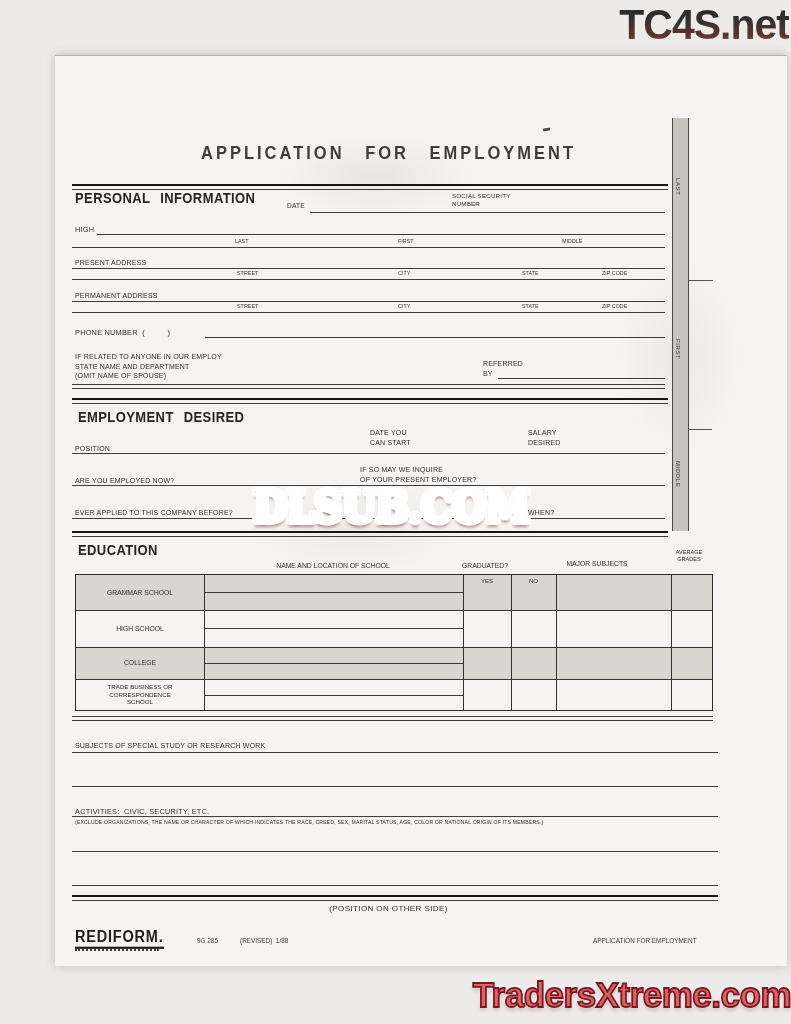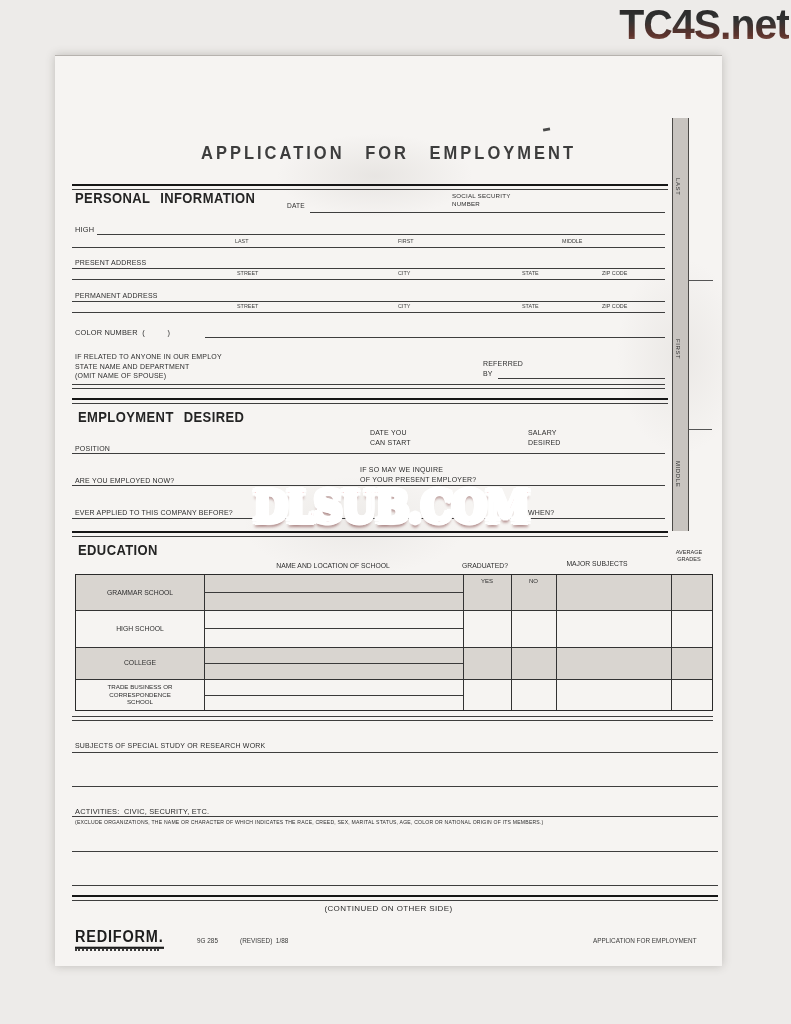--- a/index.html
+++ b/index.html
@@ -2,21 +2,21 @@
 <html><head>
 <meta charset="utf-8">
 <style>
   html,body { margin:0; padding:0; }
   .canvas {
     position:relative; width:791px; height:1024px; overflow:hidden;
     background:#edebe9;
     font-family:"Liberation Sans", sans-serif;
   }
   .paper {
-    position:absolute; left:55px; top:55px; width:667px; height:910px;
+    position:absolute; left:55px; top:55px; width:732px; height:910px;
     background:
       radial-gradient(ellipse 140px 60px at 320px 120px, rgba(175,170,164,.20), transparent 70%),
       radial-gradient(ellipse 90px 140px at 625px 300px, rgba(175,170,164,.16), transparent 70%),
       radial-gradient(ellipse 160px 70px at 300px 470px, rgba(175,170,164,.14), transparent 70%),
       #f6f4f2;
     border-top:1px solid #b6b2ae;
     box-shadow:0 0 9px rgba(70,64,58,.28);
   }
   .lbl { position:absolute; font-size:7px; color:#2d2d2d; white-space:pre; letter-spacing:.2px; }
   .ml  { white-space:pre-line; line-height:9.5px; }
@@ -74,20 +74,21 @@
   .footnote { position:absolute; font-size:6.4px; color:#3a3a3a; white-space:pre; }
   .speck { position:absolute; background:#4a4a4a; }
 </style>
 </head>
 <body>
 
 <div class="canvas">
 
   <div class="wm-top">TC4S.net</div>
   <div class="wm-mid">DLSUB.COM</div>
+  <div class="wm-bottom">TradersXtreme.com</div>
 
   <div class="paper">
 
     <div class="speck" style="left:488px; top:72px; width:7px; height:2.5px; transform:rotate(-10deg);"></div>
 
     <div class="page-title">APPLICATION FOR EMPLOYMENT</div>
 
     <div class="hline thick" style="left:17px; top:128px; width:596px;"></div>
     <div class="hline" style="left:17px; top:133px; width:596px;"></div>
     <div class="sec-hdr" style="left:20px; top:134px;">PERSONAL INFORMATION</div>
@@ -113,21 +114,21 @@
     <div class="hline" style="left:17px; top:223px; width:593px;"></div>
 
     <div class="lbl" style="left:20px; top:236px;">PERMANENT ADDRESS</div>
     <div class="hline" style="left:17px; top:245px; width:593px;"></div>
     <div class="sub" style="left:182px; top:247px;">STREET</div>
     <div class="sub" style="left:343px; top:247px;">CITY</div>
     <div class="sub" style="left:467px; top:247px;">STATE</div>
     <div class="sub" style="left:547px; top:247px;">ZIP CODE</div>
     <div class="hline" style="left:17px; top:256px; width:593px;"></div>
 
-    <div class="lbl" style="left:20px; top:272px; font-size:7.4px;">COLOR NUMBER  (          )</div>
+    <div class="lbl" style="left:20px; top:272px; font-size:7.4px;">PHONE NUMBER  (          )</div>
     <div class="hline" style="left:150px; top:281px; width:460px;"></div>
 
     <div class="lbl ml" style="left:20px; top:296px;">IF RELATED TO ANYONE IN OUR EMPLOY
 STATE NAME AND DEPARTMENT
 (OMIT NAME OF SPOUSE)</div>
     <div class="lbl ml" style="left:428px; top:303px;">REFERRED
 BY</div>
     <div class="hline" style="left:443px; top:322px; width:167px;"></div>
     <div class="hline" style="left:17px; top:328px; width:593px;"></div>
     <div class="hline" style="left:17px; top:332px; width:593px;"></div>
@@ -201,21 +202,21 @@
 
     <div class="lbl" style="left:20px; top:751px; font-size:7.4px;">ACTIVITIES:  CIVIC, SECURITY, ETC.</div>
     <div class="hline" style="left:17px; top:760px; width:646px;"></div>
     <div class="lbl" style="left:20px; top:763px; font-size:5.1px; white-space:normal; width:600px;">(EXCLUDE ORGANIZATIONS, THE NAME OR CHARACTER OF WHICH INDICATES THE RACE, CREED, SEX, MARITAL STATUS, AGE, COLOR OR NATIONAL ORIGIN OF ITS MEMBERS.)</div>
 
     <div class="hline" style="left:17px; top:795px; width:646px;"></div>
     <div class="hline" style="left:17px; top:829px; width:646px;"></div>
 
     <div class="hline thick" style="left:17px; top:839px; width:646px;"></div>
     <div class="hline" style="left:17px; top:843.5px; width:646px;"></div>
-    <div class="lbl" style="left:0; top:848px; width:667px; text-align:center; font-size:8px; letter-spacing:.4px;">(CONTINUED ON OTHER SIDE)</div>
+    <div class="lbl" style="left:0; top:848px; width:667px; text-align:center; font-size:8px; letter-spacing:.4px;">(POSITION ON OTHER SIDE)</div>
 
     <div class="brand">REDIFORM.</div>
     <div class="brand-dots"></div>
     <div class="footnote" style="left:142px; top:881px;">9G 285</div>
     <div class="footnote" style="left:185px; top:881px;">(REVISED)  1/88</div>
     <div class="footnote" style="left:538px; top:881px;">APPLICATION FOR EMPLOYMENT</div>
 
     <div class="tab-strip"></div>
     <div class="tab-lbl" style="left:620px; top:122px;">LAST</div>
     <div class="tab-lbl" style="left:620px; top:283px;">FIRST</div>

